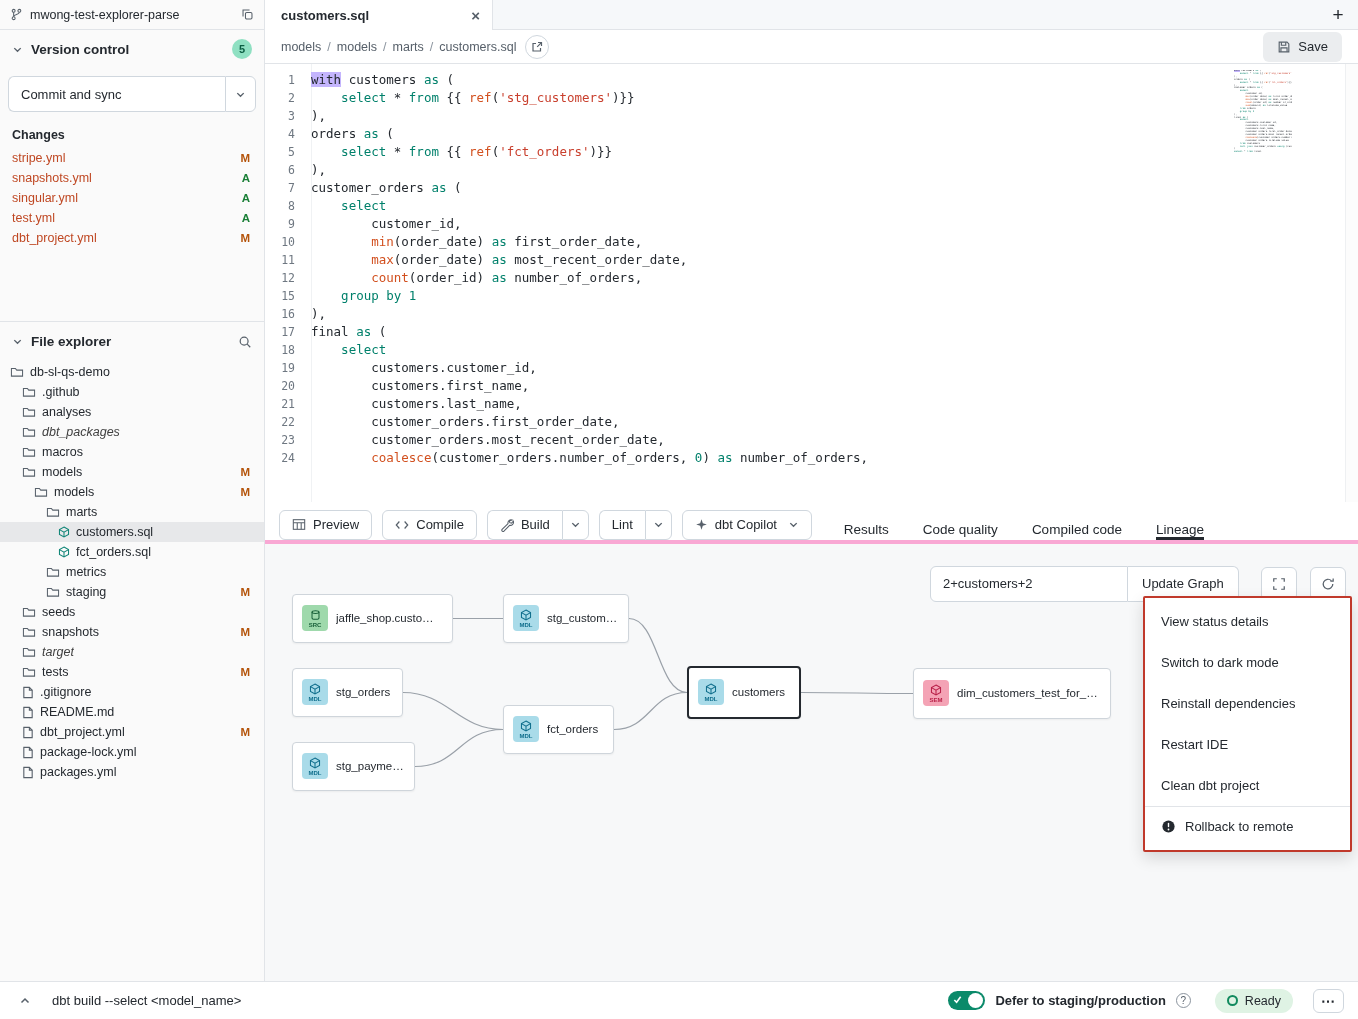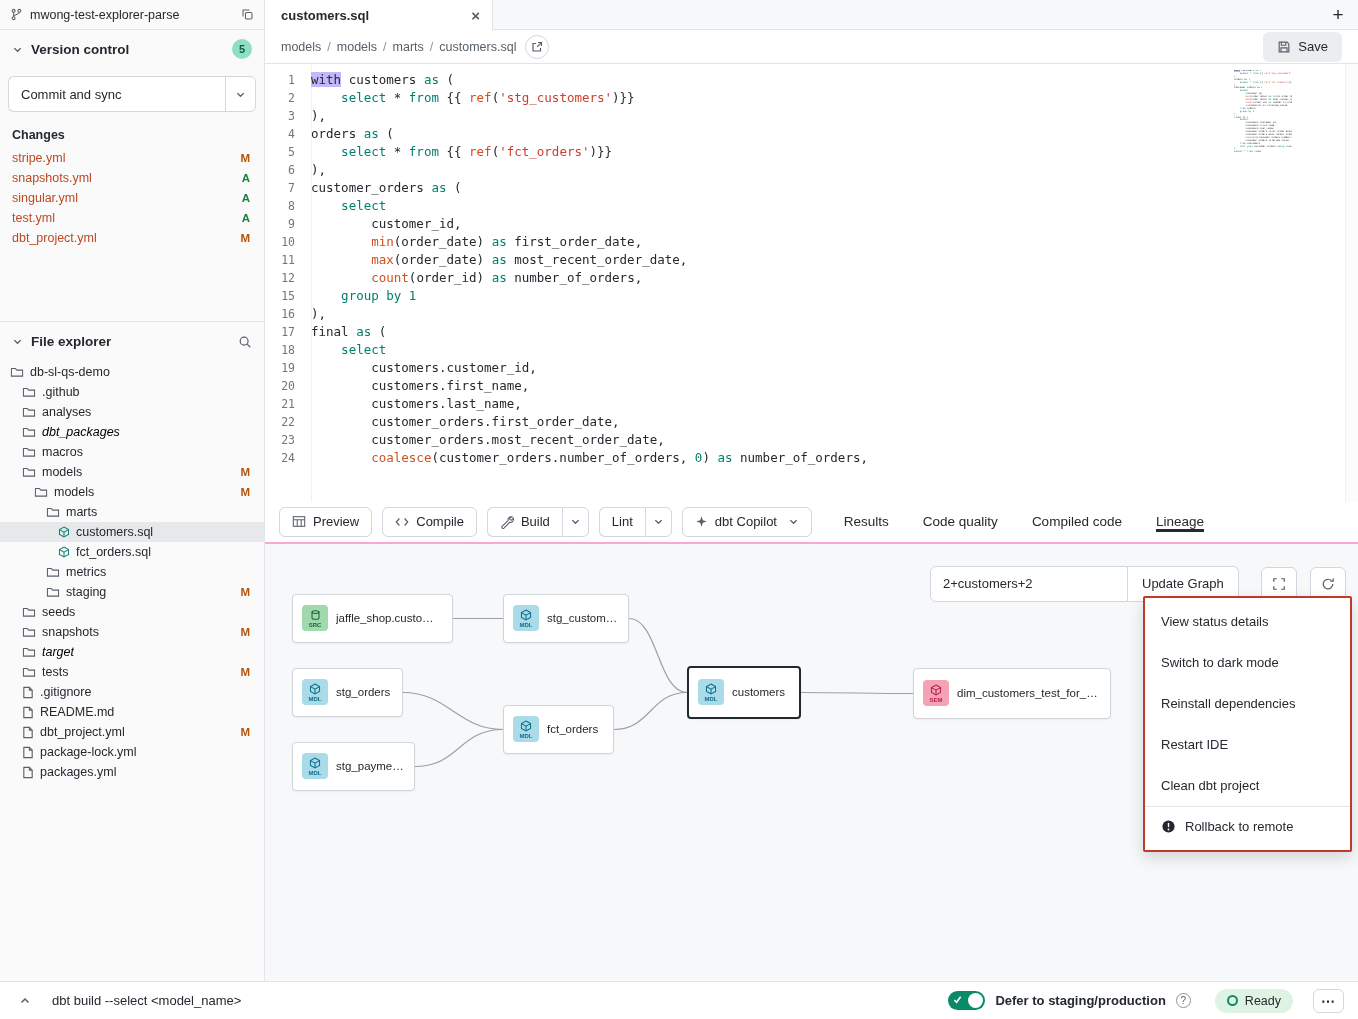--- a/index.html
+++ b/index.html
@@ -27,21 +27,21 @@
   .chg-row{display:flex;align-items:center;height:20px;padding:0 14px 0 12px;font-size:12.5px;cursor:pointer}
   .chg-name{color:#bf4722;white-space:nowrap;overflow:hidden;text-overflow:ellipsis}
   .chg-status{margin-left:auto;font-weight:700;font-size:11.5px}
   .chg-status.M{color:#b45309}
   .chg-status.A{color:#1a7f37}
   .fe{flex:1;min-height:0;display:flex;flex-direction:column}
   .fe .sec-head{padding-top:12px}
   .tree{flex:1;overflow:hidden;padding-top:4px}
   .tree-row{display:flex;align-items:center;gap:6px;height:20px;padding-right:14px;font-size:12.5px;cursor:pointer;white-space:nowrap}
   .tree-row.selected{background:#e7e8ea}
-  .tree-row.muted .tree-name{color:#000000;font-style:italic}
+  .tree-row.muted .tree-name{color:#404040;font-style:italic}
   .tree-row .ic{color:#57606a;flex:none}
   .tree-row .ic-model{color:#0e8476}
   .tree-name{overflow:hidden;text-overflow:ellipsis}
   .tree-status{margin-left:auto;font-weight:700;font-size:11.5px;color:#b45309}
 
   
   .main{flex:1;min-width:0;display:flex;flex-direction:column;background:#fff}
   .tabstrip{height:30px;flex:none;background:#f6f8fa;display:flex;align-items:stretch;border-bottom:1px solid #e1e4e8}
   .tab{width:228px;background:#fff;border-right:1px solid #e1e4e8;display:flex;align-items:center;gap:8px;
     padding:0 12px 0 16px;font-weight:700;font-size:13px;margin-bottom:-1px;cursor:pointer}
@@ -67,21 +67,21 @@
   .tk-kw{color:#00806b}
   .tk-fn{color:#d2501f}
   .tk-str{color:#c9402e}
   .tk-num{color:#00806b}
   .tk-sel{background:#c4b5fd;color:#24292f}
   .minimap{position:absolute;top:6px;right:66px;width:58px;overflow:hidden;pointer-events:none;
     font-family:"DejaVu Sans Mono",monospace;font-size:2.4px;line-height:2.9px}
   .scrollgutter{position:absolute;top:0;right:0;width:13px;height:100%;border-left:1px solid #eef0f2;background:#fcfcfc}
 
   
-  .toolbar{height:42px;flex:none;display:flex;align-items:center;padding:0 14px;border-bottom:2px solid #f9a8d4;gap:26px}
+  .toolbar{height:42px;flex:none;display:flex;align-items:flex-end;padding:0 14px;border-bottom:4px solid #f9a8d4;gap:26px}
   .tb-left{display:flex;align-items:center;gap:10px}
   .btn{height:30px;border:1px solid #d0d7de;border-radius:6px;background:#fff;display:flex;align-items:center;gap:7px;
     padding:0 12px;font-size:13px;color:#24292f;font-family:inherit;cursor:pointer}
   .split{display:flex}
   .split .btn{border-radius:6px 0 0 6px;border-right:none}
   .split .dd{width:27px;height:30px;border:1px solid #d0d7de;border-left:1px solid #d0d7de;border-radius:0 6px 6px 0;
     background:#fff;display:flex;align-items:center;justify-content:center;cursor:pointer}
   .btn .chev{margin-left:4px}
   .result-tabs{margin-left:auto;display:flex;gap:34px;align-items:stretch;padding-right:140px}
   .rtab{display:flex;align-items:center;font-size:13.5px;color:#24292f;border-bottom:3px solid transparent;padding-top:3px;cursor:pointer}

